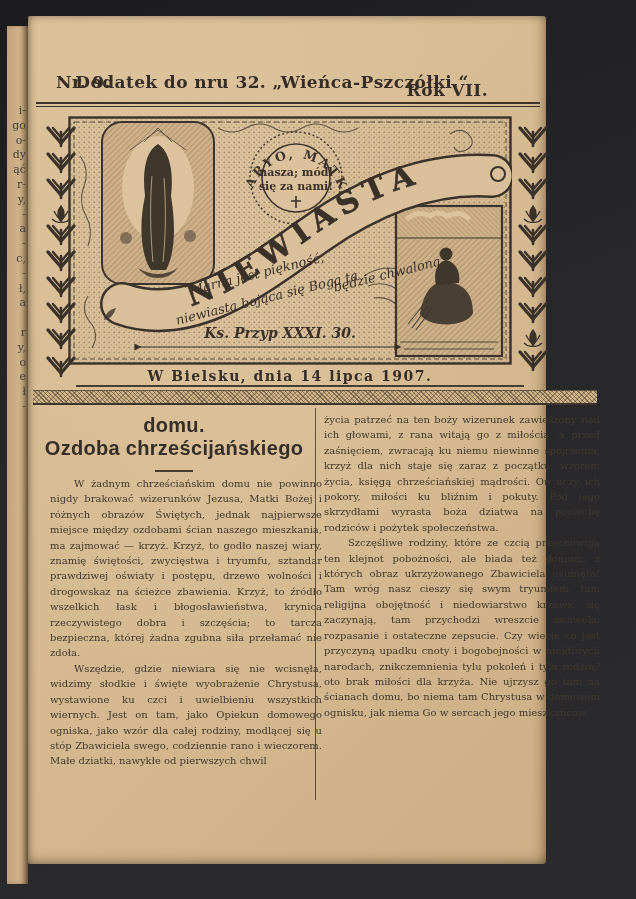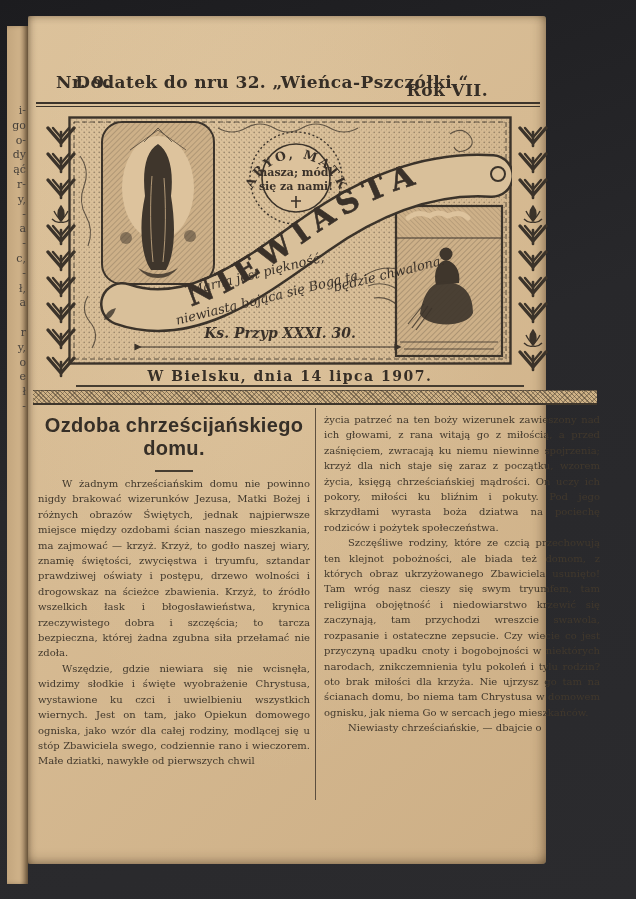--- a/index.html
+++ b/index.html
@@ -53,21 +53,21 @@
     border-top:1px solid rgba(59,51,42,.65);
     border-bottom:2.5px solid #3e362c;}
   .article-title{position:absolute;top:398px;left:10px;width:272px;text-align:center;
     font-family:"Liberation Sans",sans-serif;font-weight:bold;font-size:20px;
     line-height:23px;color:#362f27;letter-spacing:.3px;}
   .title-rule{width:38px;height:1.5px;background:#463d31;margin:10px auto 0 auto;}
   .col{position:absolute;font-size:10px;line-height:15.4px;text-align:justify;
     color:#41382c;}
   .col p{margin:0;text-indent:24px;}
   .col p.noindent{text-indent:0;}
-  .col-left{top:460px;left:10px;width:272px;}
+  .col-left{top:460px;left:22px;width:272px;}
   .col-right{top:396px;left:296px;width:276px;}
   .divider{position:absolute;top:392px;left:287px;width:1px;height:392px;
     background:rgba(62,53,43,.8);}
   svg text{font-family:"DejaVu Serif",serif;}
 </style>
 </head>
 <body>
 
 <div class="prev-page">
   <div class="edge-text">i-
@@ -238,31 +238,30 @@
       <text x="212" y="222" text-anchor="middle" font-size="14" font-weight="bold">Ks. Przyp XXXI. 30.</text>
     </g>
     <line x1="70" y1="231" x2="330" y2="231" stroke="#3b332a" stroke-width="1.2" marker-start="url(#arr)" marker-end="url(#arr)"></line>
   </svg>
 
   <div class="dateline">W Bielsku, dnia 14 lipca 1907.</div>
   <div class="thin-rule"></div>
   <div class="band"></div>
 
   <div class="article-title">
+    <div>domu.</div>
     <div>Ozdoba chrześcijańskiego</div>
-    <div>domu.</div>
     <div class="title-rule"></div>
   </div>
 
   <div class="divider"></div>
 
   <div class="col col-left ink">
     <p>W żadnym chrześciańskim domu nie powinno nigdy brakować wizerunków Jezusa, Matki Bożej i różnych obrazów Świętych, jednak najpierwsze miejsce między ozdobami ścian naszego mieszkania, ma zajmować — krzyż. Krzyż, to godło naszej wiary, znamię świętości, zwycięstwa i tryumfu, sztandar prawdziwej oświaty i postępu, drzewo wolności i drogowskaz na ścieżce zbawienia. Krzyż, to źródło wszelkich łask i błogosławieństwa, krynica rzeczywistego dobra i szczęścia; to tarcza bezpieczna, której żadna zgubna siła przełamać nie zdoła.</p>
     <p>Wszędzie, gdzie niewiara się nie wcisnęła, widzimy słodkie i święte wyobrażenie Chrystusa, wystawione ku czci i uwielbieniu wszystkich wiernych. Jest on tam, jako Opiekun domowego ogniska, jako wzór dla całej rodziny, modlącej się u stóp Zbawiciela swego, codziennie rano i wieczorem. Małe dziatki, nawykłe od pierwszych chwil</p>
   </div>
 
   <div class="col col-right ink">
     <p class="noindent">życia patrzeć na ten boży wizerunek zawieszony nad ich głowami, z rana witają go z miłością, a przed zaśnięciem, zwracają ku niemu niewinne spojrzenia; krzyż dla nich staje się zaraz z początku, wzorem życia, księgą chrześciańskiej mądrości. On uczy ich pokory, miłości ku bliźnim i pokuty. Pod jego skrzydłami wyrasta boża dziatwa na pociechę rodziców i pożytek społeczeństwa.</p>
     <p>Szczęśliwe rodziny, które ze czcią przechowują ten klejnot pobożności, ale biada też domom, z których obraz ukrzyżowanego Zbawiciela usunięto! Tam wróg nasz cieszy się swym tryumfem, tam religijna obojętność i niedowiarstwo krzewić się zaczynają, tam przychodzi wreszcie swawola, rozpasanie i ostateczne zepsucie. Czy wiecie co jest przyczyną upadku cnoty i bogobojności w niektórych narodach, znikczemnienia tylu pokoleń i tylu rodzin? oto brak miłości dla krzyża. Nie ujrzysz go tam na ścianach domu, bo niema tam Chrystusa w domowem ognisku, jak niema Go w sercach jego mieszkańców.</p>
-    <p>Niewiasty chrześciańskie, — dbajcie o</p>
   </div>
 
 </div>
 
 </body></html>

